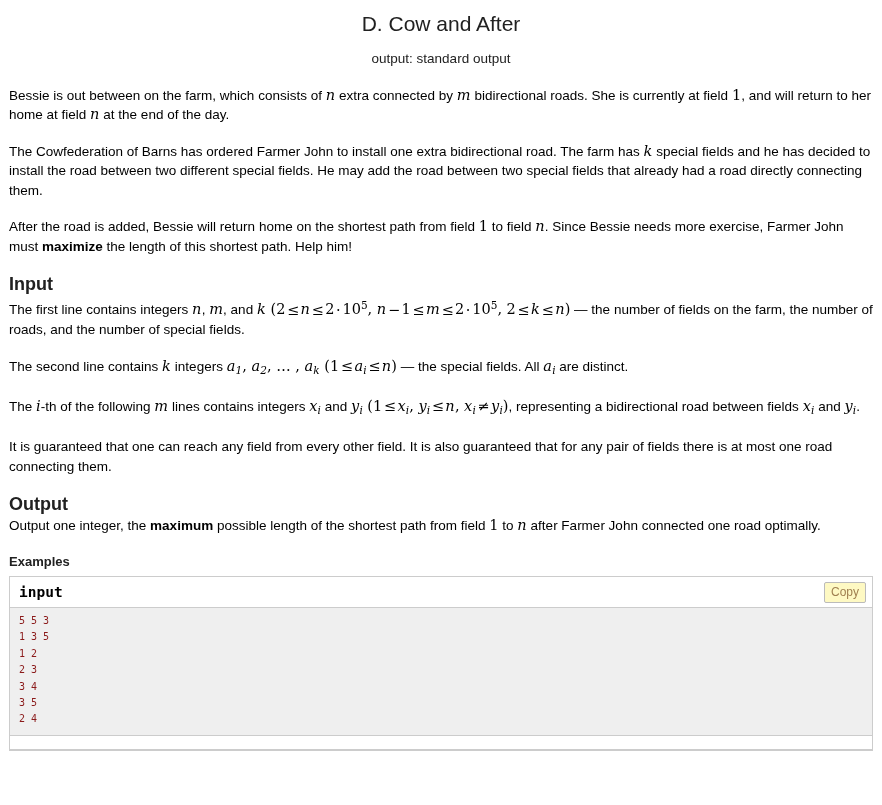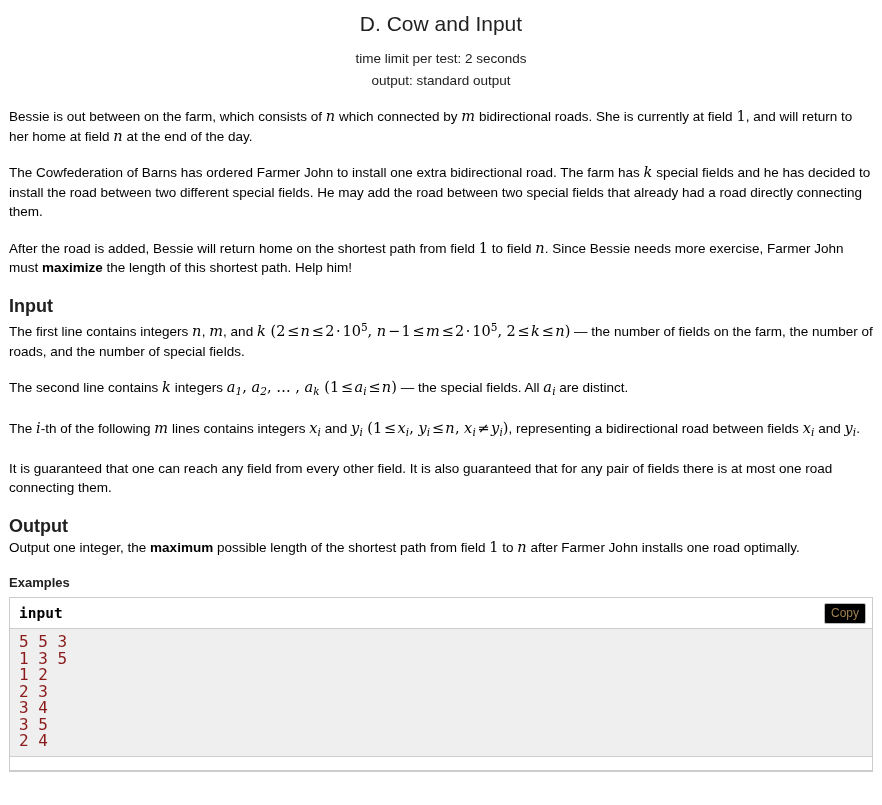--- a/index.html
+++ b/index.html
@@ -113,77 +113,76 @@
     color: #000;
     background: #fff;
     border-bottom: 1px solid #ccc;
     line-height: 17px;
   }
   .copy-btn {
     position: absolute;
     right: 6px;
     top: 5px;
     border: 1px solid #bbb;
-    background: #000000;
+    background: #fef9c3;
     color: #a08050;
     font-family: "Liberation Sans", sans-serif;
     font-size: 12px;
     font-weight: normal;
     line-height: 14px;
     padding: 2px 6px 3px 6px;
     border-radius: 2px;
     cursor: pointer;
   }
   pre.sample-data {
     margin: 0;
     padding: 5px 9px 7px 9px;
     background: #efefef;
     font-family: "DejaVu Sans Mono", monospace;
-    font-size: 16px;
+    font-size: 10px;
     line-height: 16.4px;
     color: #8b1a1a;
     white-space: pre;
     overflow: hidden;
   }
 </style>
 </head>
 <body>
 
 <div class="problem">
 
   <div class="header">
-    <div class="title">D. Cow and Input</div>
-    <div class="prop">time limit per test: 2 seconds</div>
+    <div class="title">D. Cow and After</div>
     <div class="prop">output: standard output</div>
   </div>
 
   <div class="legend">
 
-    <p class="para"><span>Bessie is out between on the farm, which consists of </span><span class="m">n</span><span> which connected by </span><span class="m">m</span><span> bidirectional roads. She is currently at field </span><span class="mn">1</span><span>, and will return to her home at field </span><span class="m">n</span><span> at the end of the day.</span></p>
+    <p class="para"><span>Bessie is out between on the farm, which consists of </span><span class="m">n</span><span> extra connected by </span><span class="m">m</span><span> bidirectional roads. She is currently at field </span><span class="mn">1</span><span>, and will return to her home at field </span><span class="m">n</span><span> at the end of the day.</span></p>
 
     <p class="para"><span>The Cowfederation of Barns has ordered Farmer John to install one extra bidirectional road. The farm has </span><span class="m">k</span><span> special fields and he has decided to install the road between two different special fields. He may add the road between two special fields that already had a road directly connecting them.</span></p>
 
     <p class="para"><span>After the road is added, Bessie will return home on the shortest path from field </span><span class="mn">1</span><span> to field </span><span class="m">n</span><span>. Since Bessie needs more exercise, Farmer John must </span><b>maximize</b><span> the length of this shortest path. Help him!</span></p>
   </div>
 
   <div class="input-specification">
     <div class="section-title">Input</div>
 
     <p class="para"><span>The first line contains integers </span><span class="m">n</span><span>, </span><span class="m">m</span><span>, and </span><span class="m">k</span><span class="mn"> (</span><span class="mn">2</span><span class="mop">≤</span><span class="m">n</span><span class="mop">≤</span><span class="mn">2</span><span class="mop">⋅</span><span class="mn">10</span><span class="sup">5</span><span class="mn">, </span><span class="m">n</span><span class="mop">−</span><span class="mn">1</span><span class="mop">≤</span><span class="m">m</span><span class="mop">≤</span><span class="mn">2</span><span class="mop">⋅</span><span class="mn">10</span><span class="sup">5</span><span class="mn">, </span><span class="mn">2</span><span class="mop">≤</span><span class="m">k</span><span class="mop">≤</span><span class="m">n</span><span class="mn">)</span><span> — the number of fields on the farm, the number of roads, and the number of special fields.</span></p>
 
     <p class="para"><span>The second line contains </span><span class="m">k</span><span> integers </span><span class="m">a</span><span class="sub">1</span><span class="mn">, </span><span class="m">a</span><span class="sub">2</span><span class="mn">, … , </span><span class="m">a</span><span class="sub">k</span><span class="mn"> (</span><span class="mn">1</span><span class="mop">≤</span><span class="m">a</span><span class="sub">i</span><span class="mop">≤</span><span class="m">n</span><span class="mn">)</span><span> — the special fields. All </span><span class="m">a</span><span class="sub">i</span><span> are distinct.</span></p>
 
     <p class="para"><span>The </span><span class="m">i</span><span>-th of the following </span><span class="m">m</span><span> lines contains integers </span><span class="m">x</span><span class="sub">i</span><span> and </span><span class="m">y</span><span class="sub">i</span><span class="mn"> (</span><span class="mn">1</span><span class="mop">≤</span><span class="m">x</span><span class="sub">i</span><span class="mn">, </span><span class="m">y</span><span class="sub">i</span><span class="mop">≤</span><span class="m">n</span><span class="mn">, </span><span class="m">x</span><span class="sub">i</span><span class="mop">≠</span><span class="m">y</span><span class="sub">i</span><span class="mn">)</span><span>, representing a bidirectional road between fields </span><span class="m">x</span><span class="sub">i</span><span> and </span><span class="m">y</span><span class="sub">i</span><span>.</span></p>
 
     <p class="para">It is guaranteed that one can reach any field from every other field. It is also guaranteed that for any pair of fields there is at most one road connecting them.</p>
   </div>
 
   <div class="output-specification">
     <div class="section-title">Output</div>
-    <p class="para"><span>Output one integer, the </span><b>maximum</b><span> possible length of the shortest path from field </span><span class="mn">1</span><span> to </span><span class="m">n</span><span> after Farmer John installs one road optimally.</span></p>
+    <p class="para"><span>Output one integer, the </span><b>maximum</b><span> possible length of the shortest path from field </span><span class="mn">1</span><span> to </span><span class="m">n</span><span> after Farmer John connected one road optimally.</span></p>
   </div>
 
   <div class="sample-tests">
     <div class="examples-title">Examples</div>
 
     <div class="sample-box">
       <div class="sample-head">
         <span>input</span>
         <button class="copy-btn">Copy</button>
       </div>

